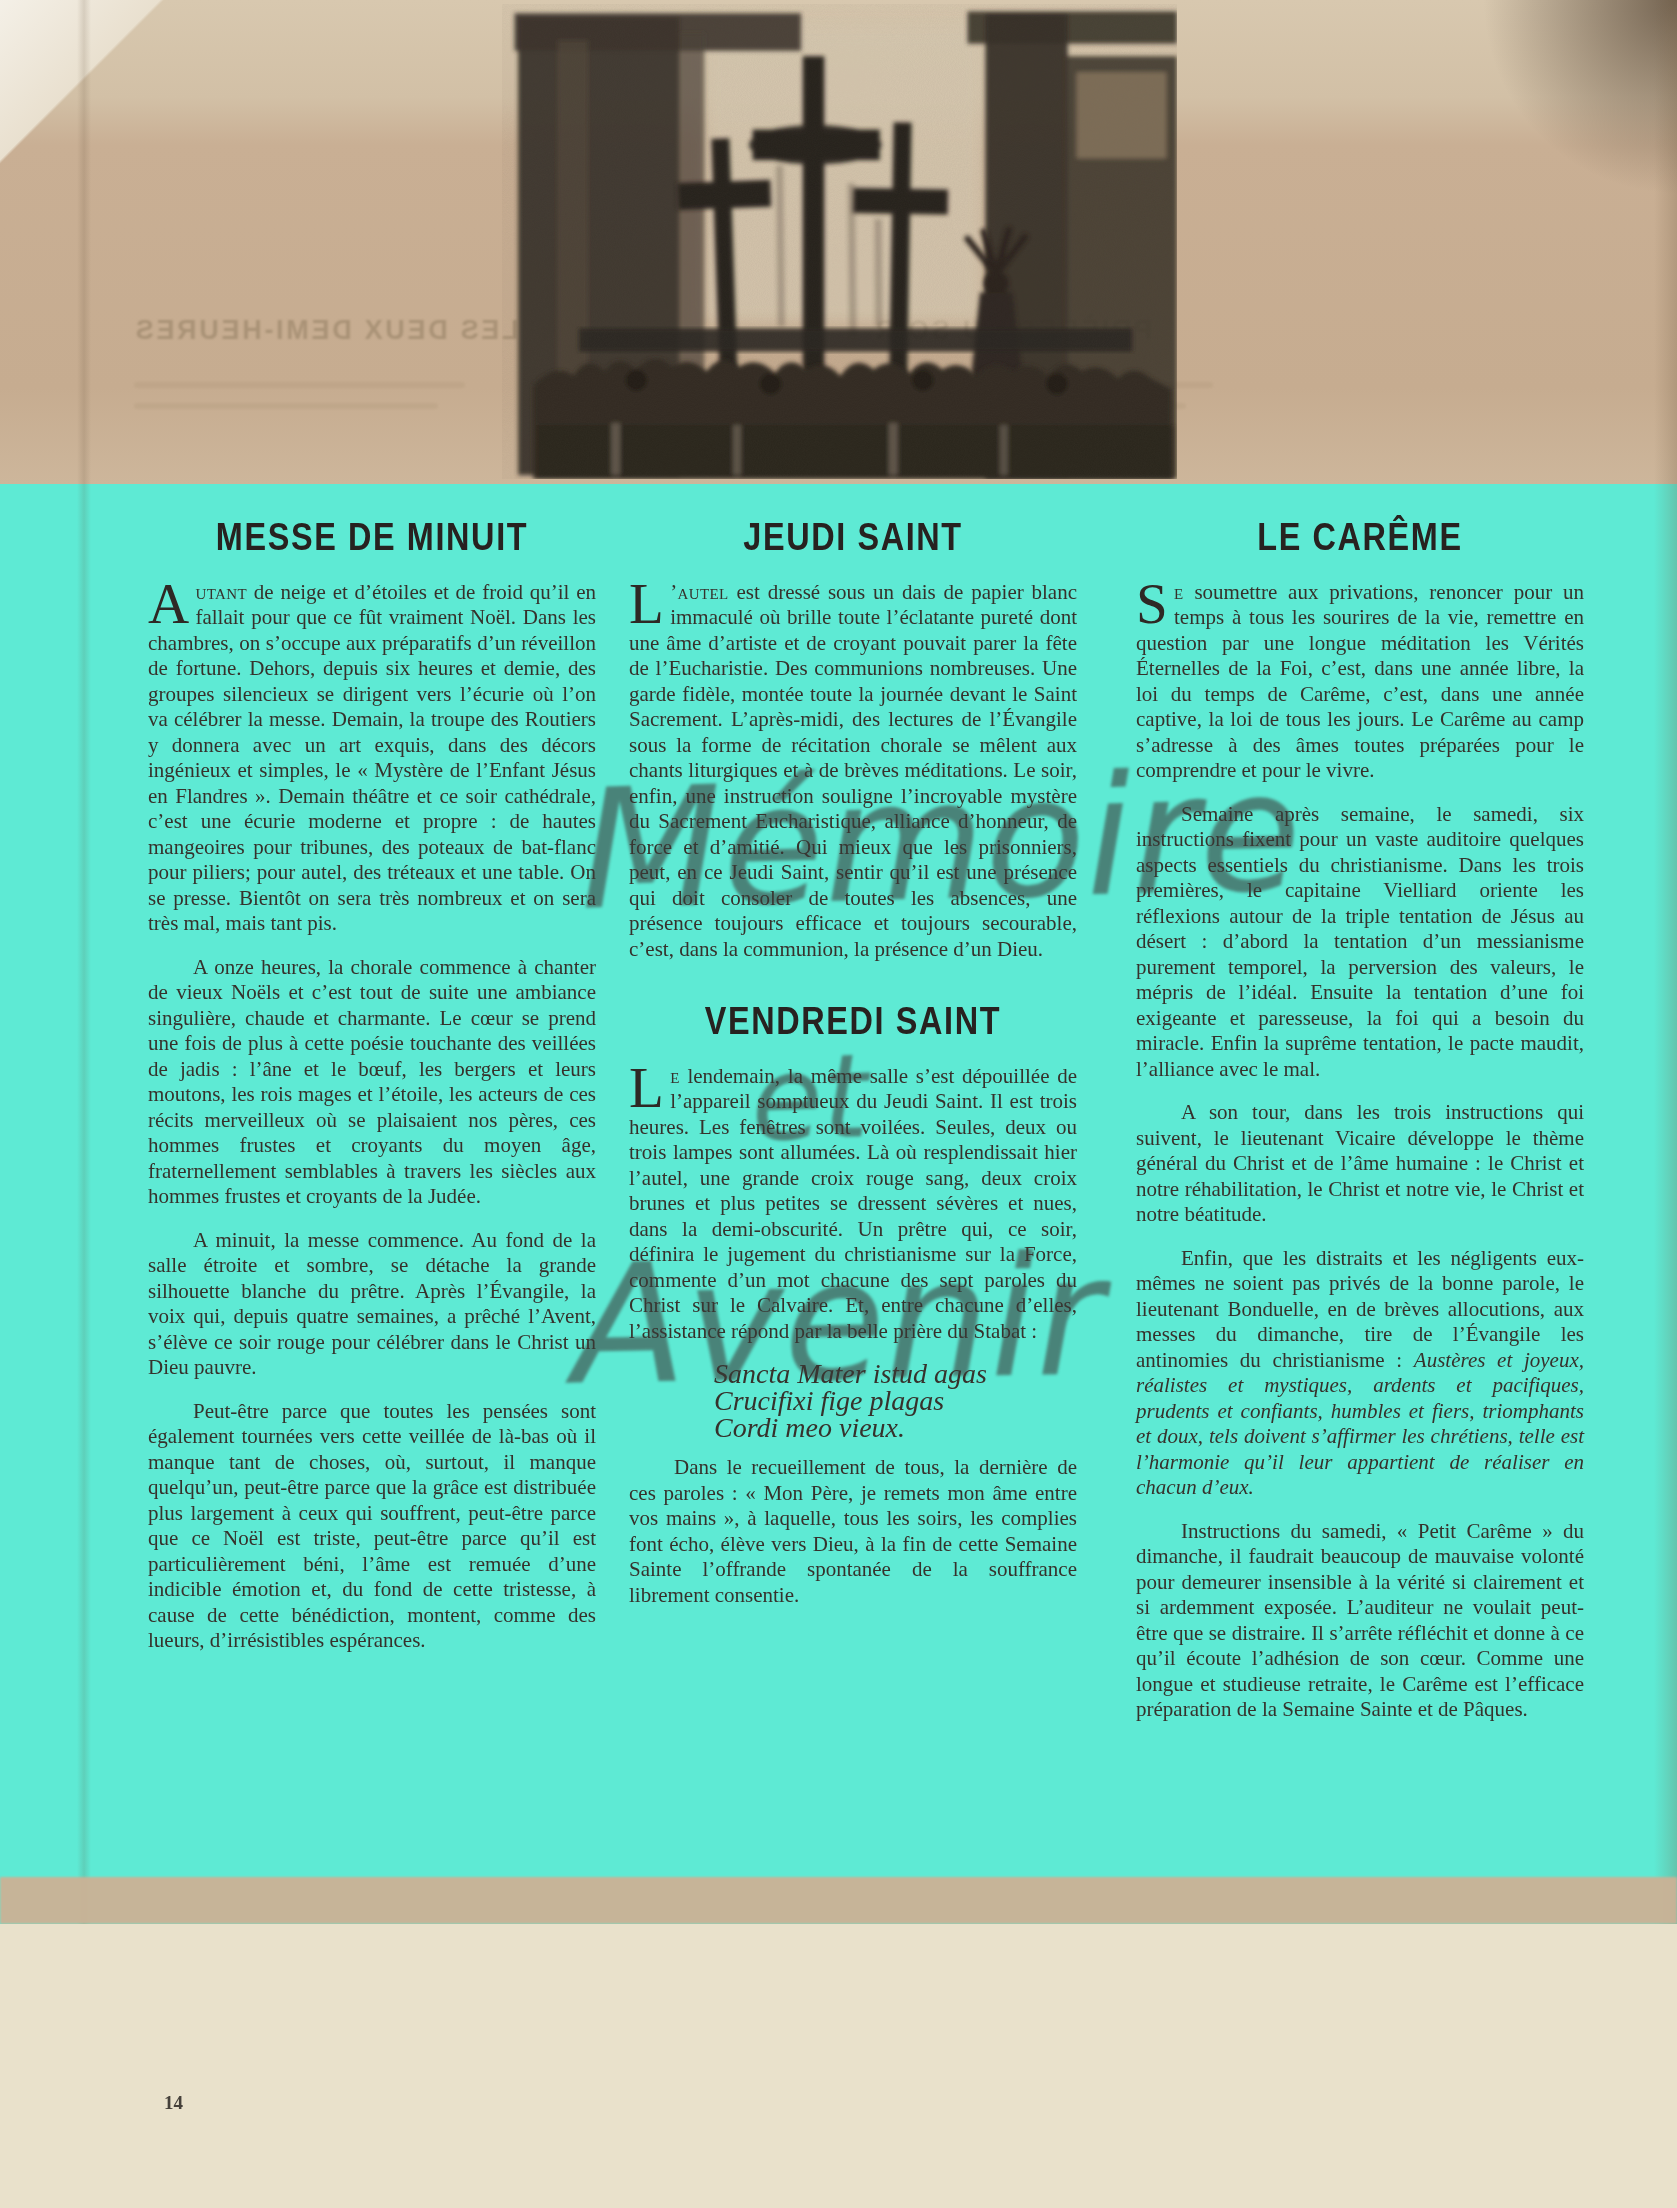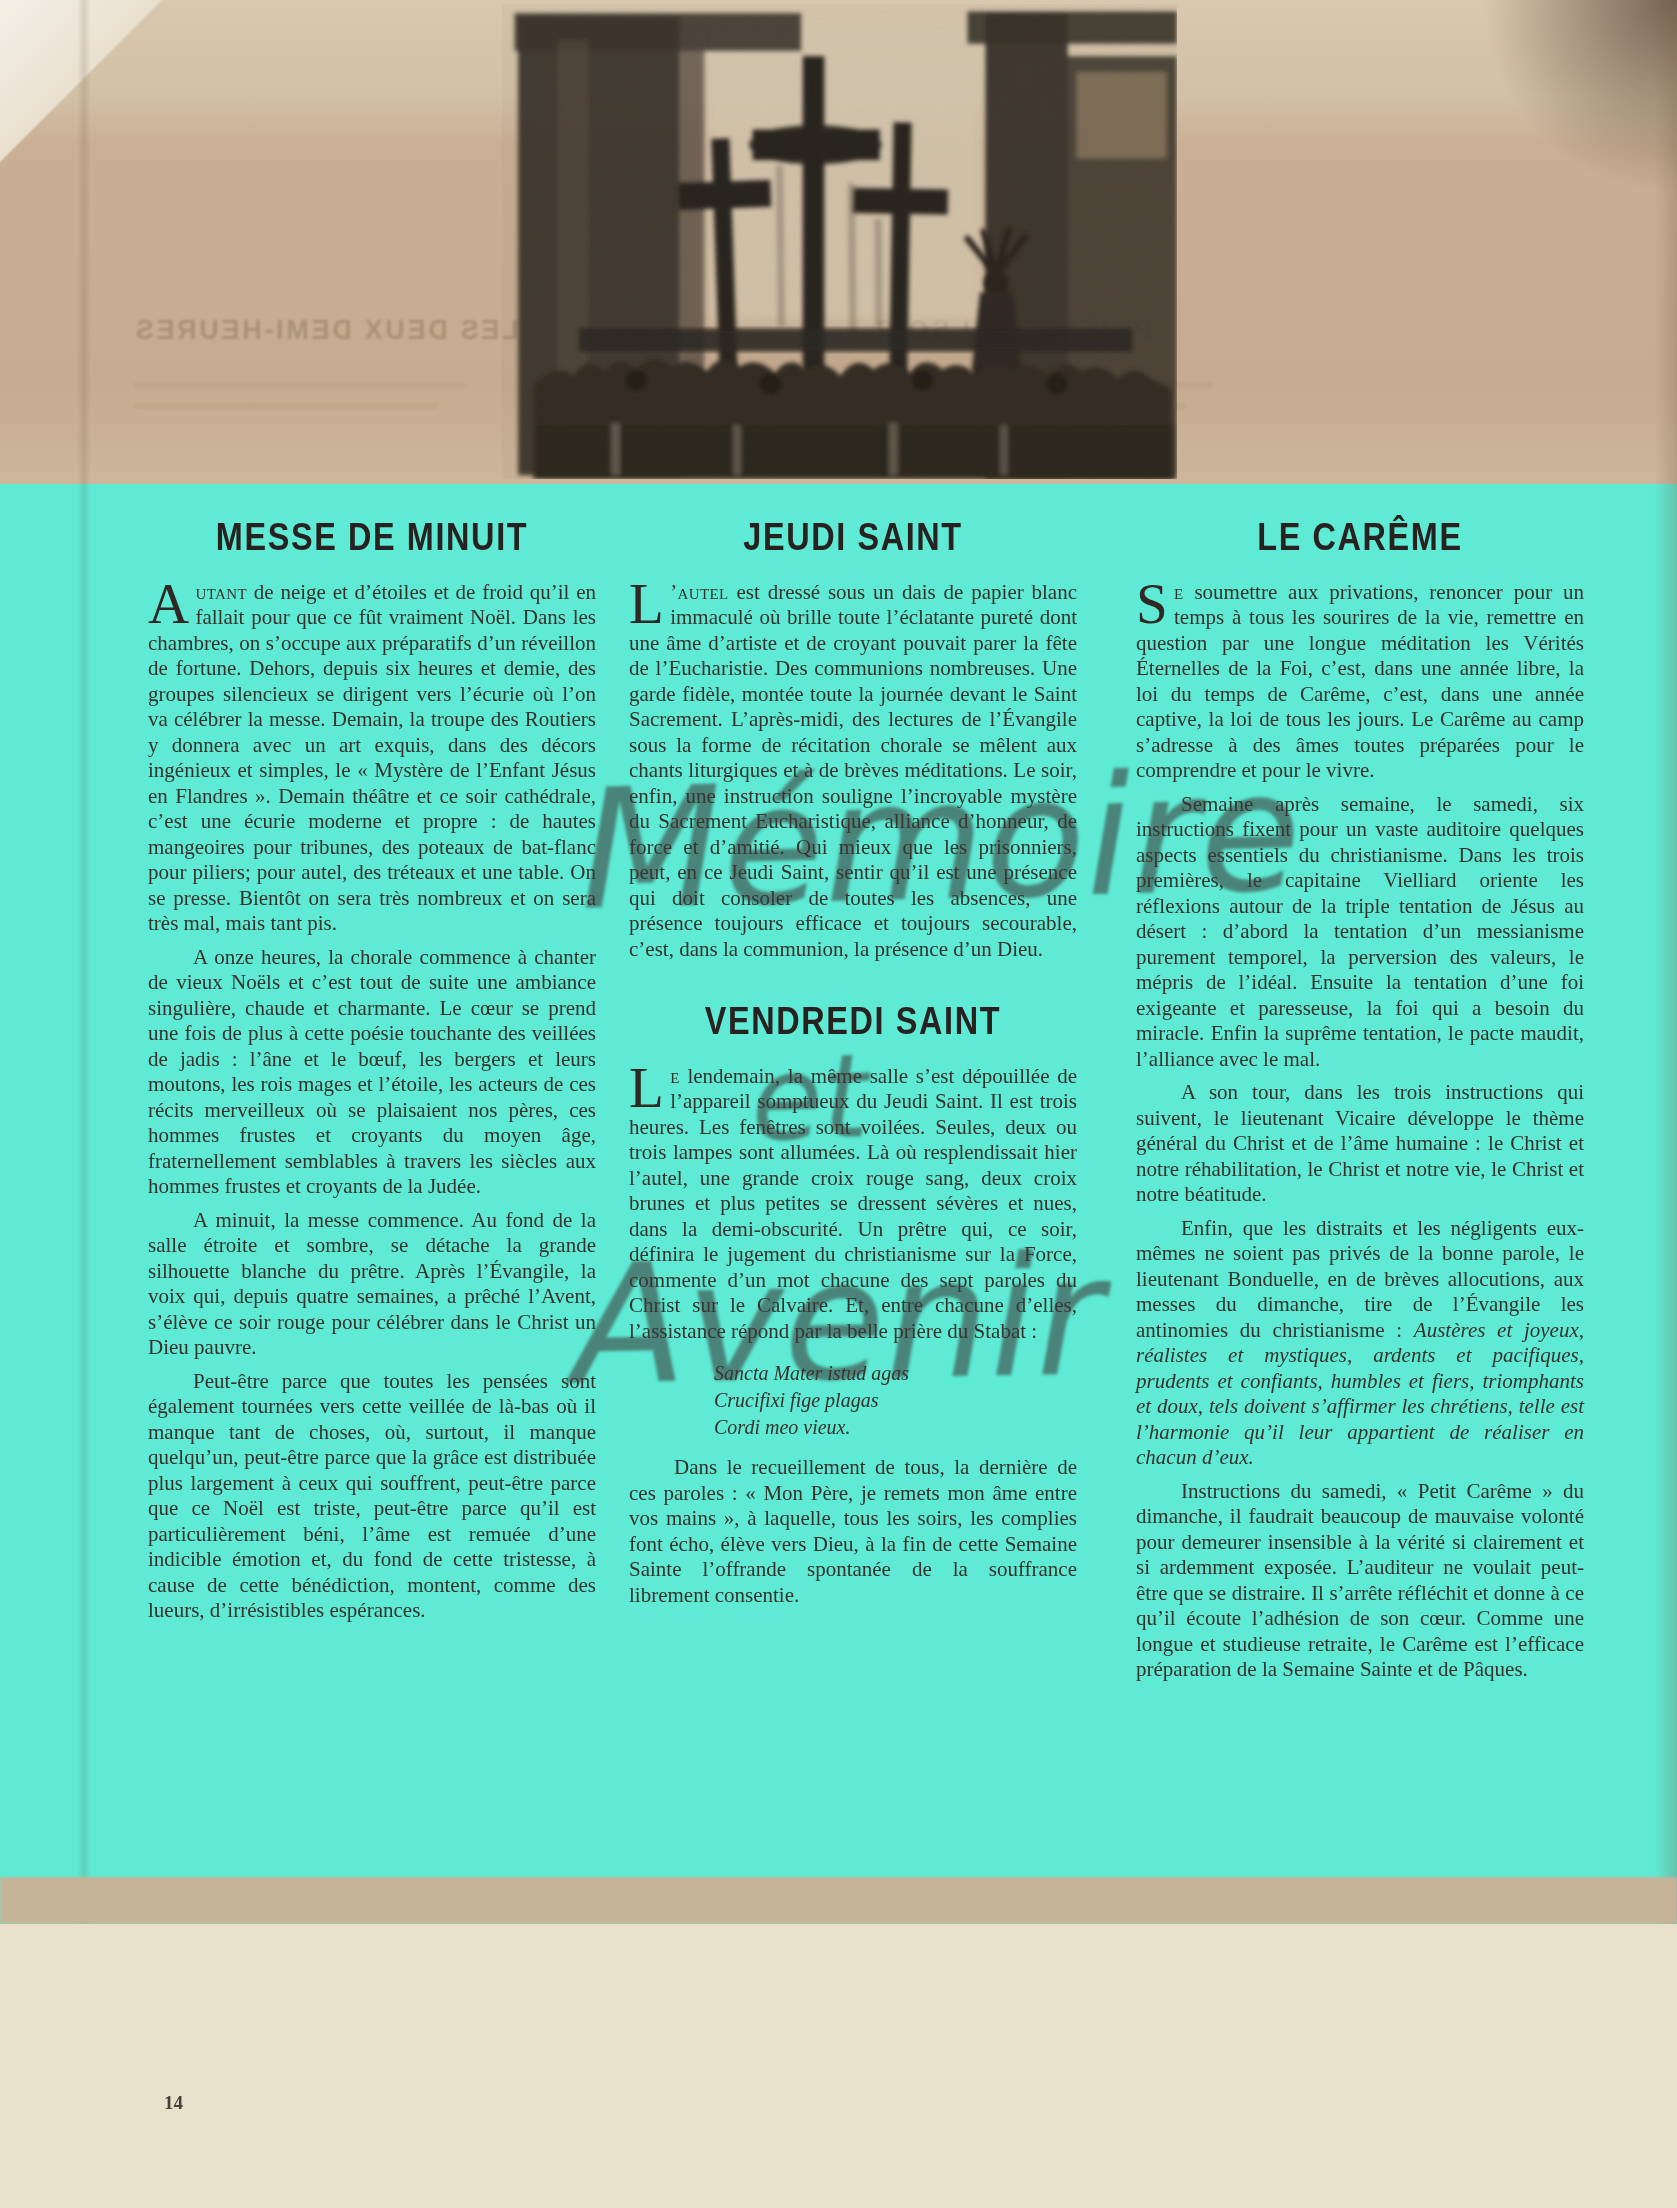--- a/index.html
+++ b/index.html
@@ -26,24 +26,24 @@
   
   .litho{position:absolute;left:502px;top:3.6px;width:675px;height:475px;}
   
   .content{position:absolute;top:516px;left:148px;width:1440px;}
   .col{position:absolute;top:0;width:448px;}
   .col-1{left:0;} .col-2{left:481px;} .col-3{left:988px;}
   .col-title{margin:0 0 21.5px;text-align:center;font-family:"Liberation Sans",sans-serif;
     font-weight:bold;font-size:36px;letter-spacing:1.8px;color:#272220;transform:scale(.9,1.08);}
   .vs-head{margin-top:38px;margin-bottom:21.5px;}
   p.body{margin:0;font-size:21px;line-height:25.5px;text-align:justify;color:#36322c;}
-  p.body + p.body{margin-top:8px;text-indent:45px;}
+  p.body + p.body{margin-top:18px;text-indent:45px;}
   .dropcap{float:left;font-size:57px;line-height:46px;padding:1.8px 6.3px 0 0;color:#2e2925;}
   .sc{font-variant:small-caps;letter-spacing:0.4px;}
-  .verse{margin:16px 0 14.3px 85px;font-style:italic;font-size:20px;line-height:27px;color:#36322c;}
+  .verse{margin:16px 0 14.3px 85px;font-style:italic;font-size:28px;line-height:27px;color:#36322c;}
   .verse div{white-space:nowrap;}
   .italic{font-style:italic;}
   
   .watermark{position:absolute;inset:0;pointer-events:none;color:#3c3a38;opacity:.58;
     font-family:"DejaVu Sans",sans-serif;font-style:italic;filter:blur(1.4px);}
   .wm{position:absolute;white-space:nowrap;}
   .wm-1{left:580px;top:745px;font-size:165px;transform:rotate(-1.5deg);}
   .wm-2{left:751px;top:1030px;font-size:116px;transform:rotate(-2deg);}
   .wm-3{left:573px;top:1225px;font-size:165px;transform:rotate(-1deg);}
   

